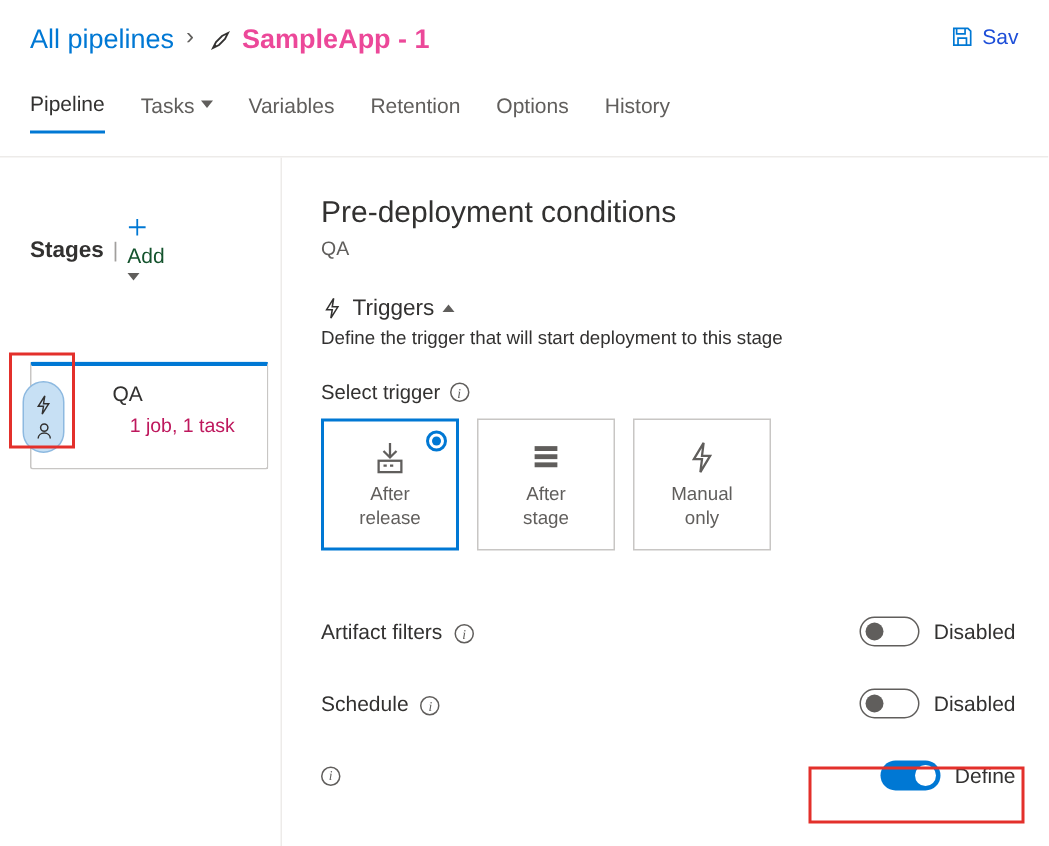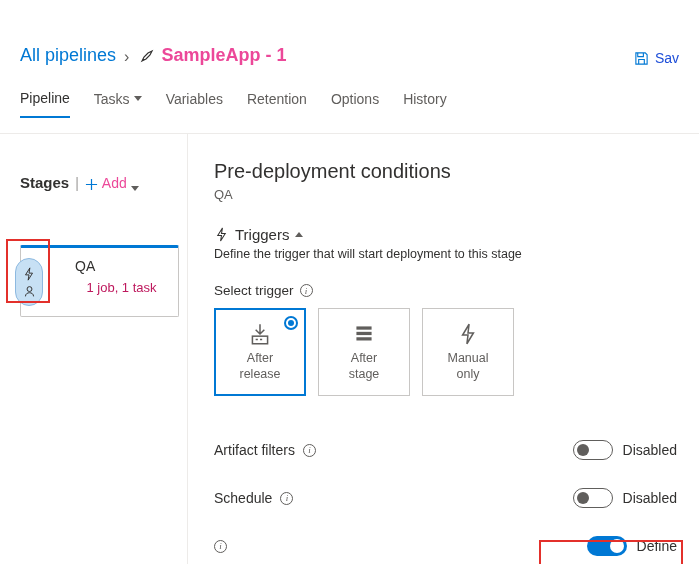--- a/index.html
+++ b/index.html
@@ -7,23 +7,22 @@
     font-family: "Segoe UI", -apple-system, sans-serif;
     font-size: 14px;
     color: #323130;
     background: #fff;
     width: 699px;
     height: 564px;
     overflow: hidden;
   }
   .breadcrumb {
     display: flex;
-    align-items: flex-end;
+    align-items: flex-start;
     padding: 16px 20px 8px 20px;
-    margin-top: 29px;
   }
   .breadcrumb-link {
     color: #0078d4;
     font-size: 18px;
     cursor: pointer;
   }
   .breadcrumb-sep {
     margin: 0 8px;
     color: #605e5c;
     font-size: 16px;
@@ -76,22 +75,22 @@
   }
   .stages-header {
     display: flex;
     align-items: center;
     gap: 6px;
     margin-bottom: 44px;
   }
   .stages-label { font-weight:600; font-size:15px; }
   .stages-sep { color:#a19f9d; }
   .add-link {
-    display:flex; align-items:flex-end; gap:4px;
-    color:#ec4899; cursor:pointer;
+    display:flex; align-items:flex-start; gap:4px;
+    color:#14532d; cursor:pointer;flex-direction:column;
   }
   .stage-card-wrap {
     position: relative;
     padding: 10px 0;
   }
   .stage-card {
     border:1px solid #c8c6c4;
     border-top: 3px solid #0078d4;
     border-radius:2px;
     height:72px;
@@ -174,21 +173,21 @@
     width:14px; height:14px; border:2px solid #0078d4; border-radius:50%;
     display:flex; align-items:center; justify-content:center;
   }
   .trigger-radio::after{
     content:""; width:6px; height:6px; background:#0078d4; border-radius:50%;
   }
   .setting-row {
     display:flex; align-items:center; justify-content:space-between;
     padding: 14px 0;
   }
-  .setting-label { display:flex; align-items:center; gap:8px; font-size:14px;}
+  .setting-label { display:flex; align-items:flex-end; gap:8px; font-size:14px;}
   .toggle-wrap { display:flex; align-items:center; gap:10px; font-size:14px;}
   .toggle {
     width:40px; height:20px; border-radius:10px; position:relative; cursor:pointer;
   }
   .toggle.off { border:1px solid #605e5c; background:#fff;}
   .toggle.off::after{
     content:""; position:absolute; left:3px; top:3px; width:12px; height:12px; border-radius:50%; background:#605e5c;
   }
   .toggle.on { background:#0078d4; }
   .toggle.on::after{

